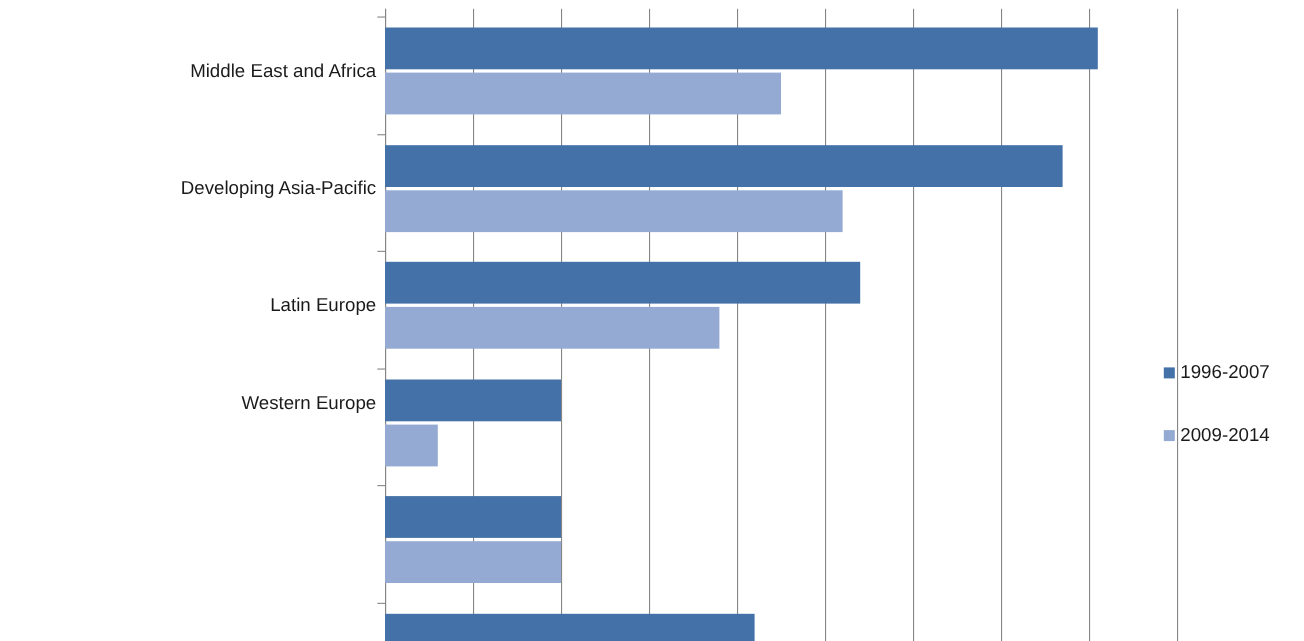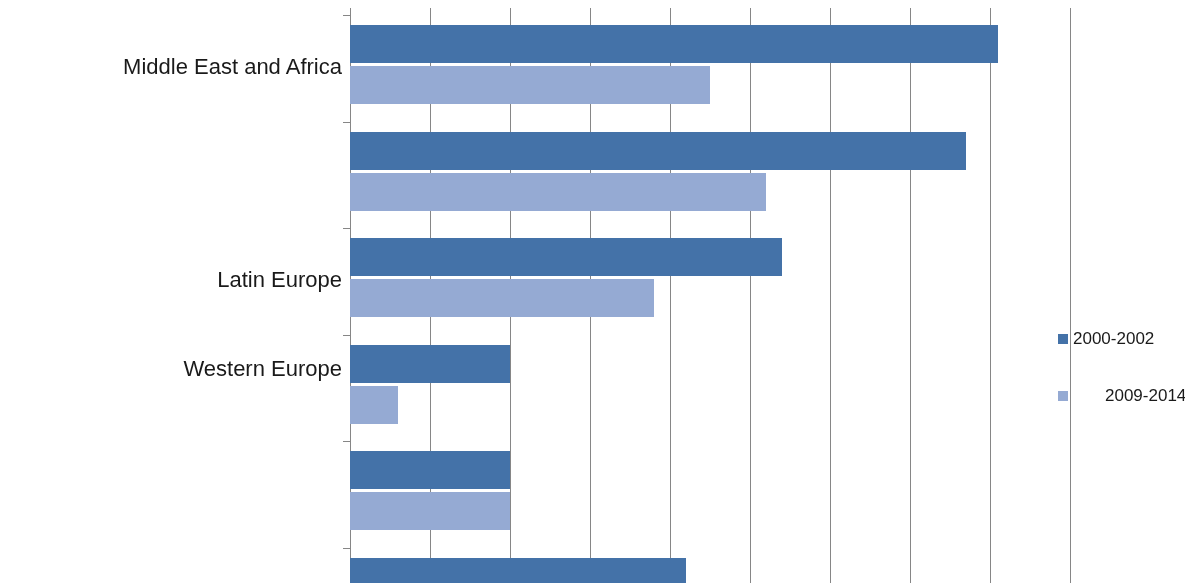--- a/index.html
+++ b/index.html
@@ -62,21 +62,21 @@
     height: 1px;
     background: #868686;
   }
 
   
   .cat-label {
     position: absolute;
     right: 0;
     text-align: right;
     color: #1a1a1a;
-    font-size: 22px;
+    font-size: 17px;
     font-family: "Liberation Sans", sans-serif;
     white-space: nowrap;
     line-height: 1;
   }
   #category-labels {
     position: absolute;
     left: 0;
     top: 0;
     width: 342px;
     height: 583px;
@@ -111,20 +111,21 @@
     line-height: 1;
   }
 </style>
 </head>
 <body>
 
 <div id="chart-root">
 
   <div id="category-labels">
       <div class="cat-label" style="top: 55.5px;">Middle East and Africa</div>
+      <div class="cat-label" style="top: 162px;">Developing Asia-Pacific</div>
       <div class="cat-label" style="top: 268.5px;">Latin Europe</div>
       <div class="cat-label" style="top: 358px;">Western Europe</div>
     </div>
 
   <div id="plot-area">
     <div id="value-axis-line"></div>
     <div id="gridlines">
         <div class="gridline" style="left: 0px;"></div>
         <div class="gridline" style="left: 80px;"></div>
         <div class="gridline" style="left: 160px;"></div>
@@ -155,21 +156,21 @@
         <div class="cat-tick" style="top: 220px;"></div>
         <div class="cat-tick" style="top: 326.5px;"></div>
         <div class="cat-tick" style="top: 433px;"></div>
         <div class="cat-tick" style="top: 539.5px;"></div>
       </div>
   </div>
 
   <div id="legend">
       <div class="legend-entry" style="top: 0px;">
         <span class="legend-swatch series-0"></span>
-        <span class="legend-label">2000-2002</span>
+        <span class="legend-label">1996-2007</span>
       </div>
-      <div class="legend-entry" style="top: 57px; gap: 32px;">
+      <div class="legend-entry" style="top: 57px;">
         <span class="legend-swatch series-1"></span>
         <span class="legend-label">2009-2014</span>
       </div>
     </div>
 
 </div>
 
 </body></html>

